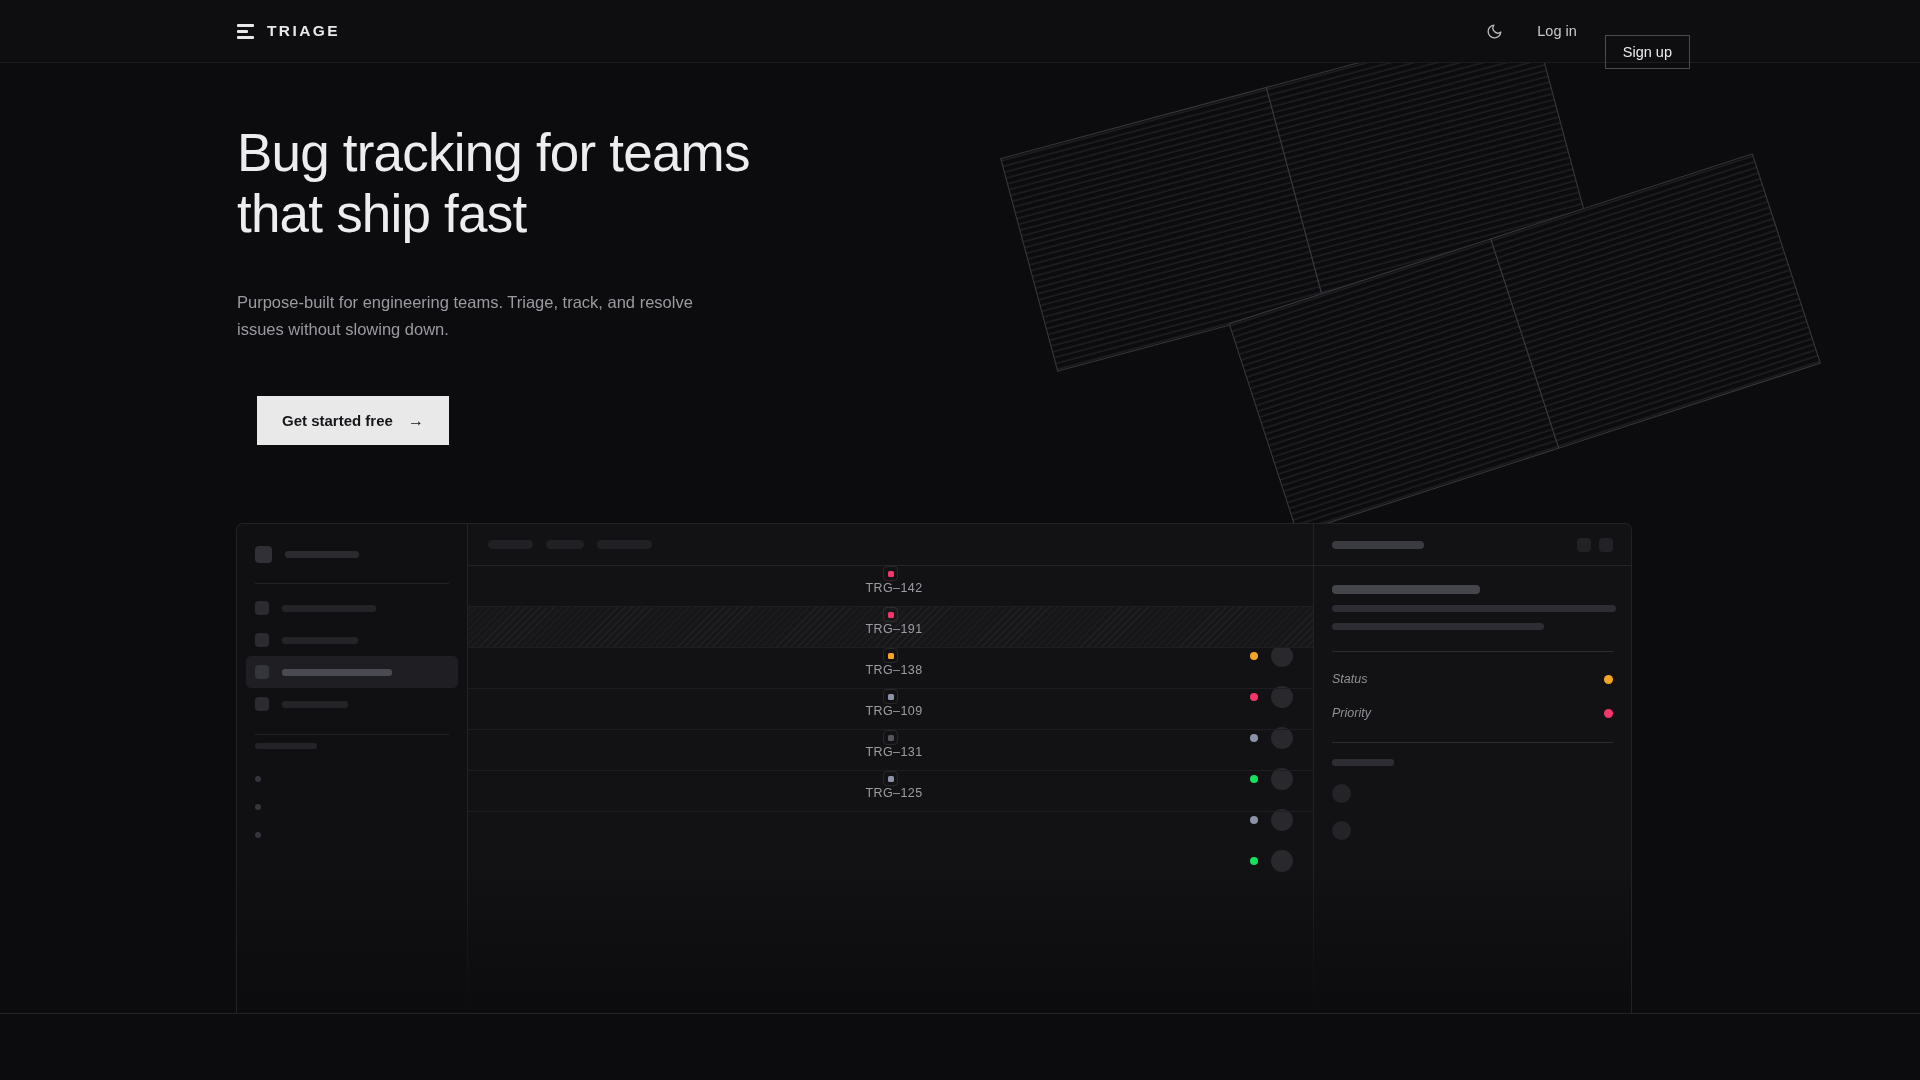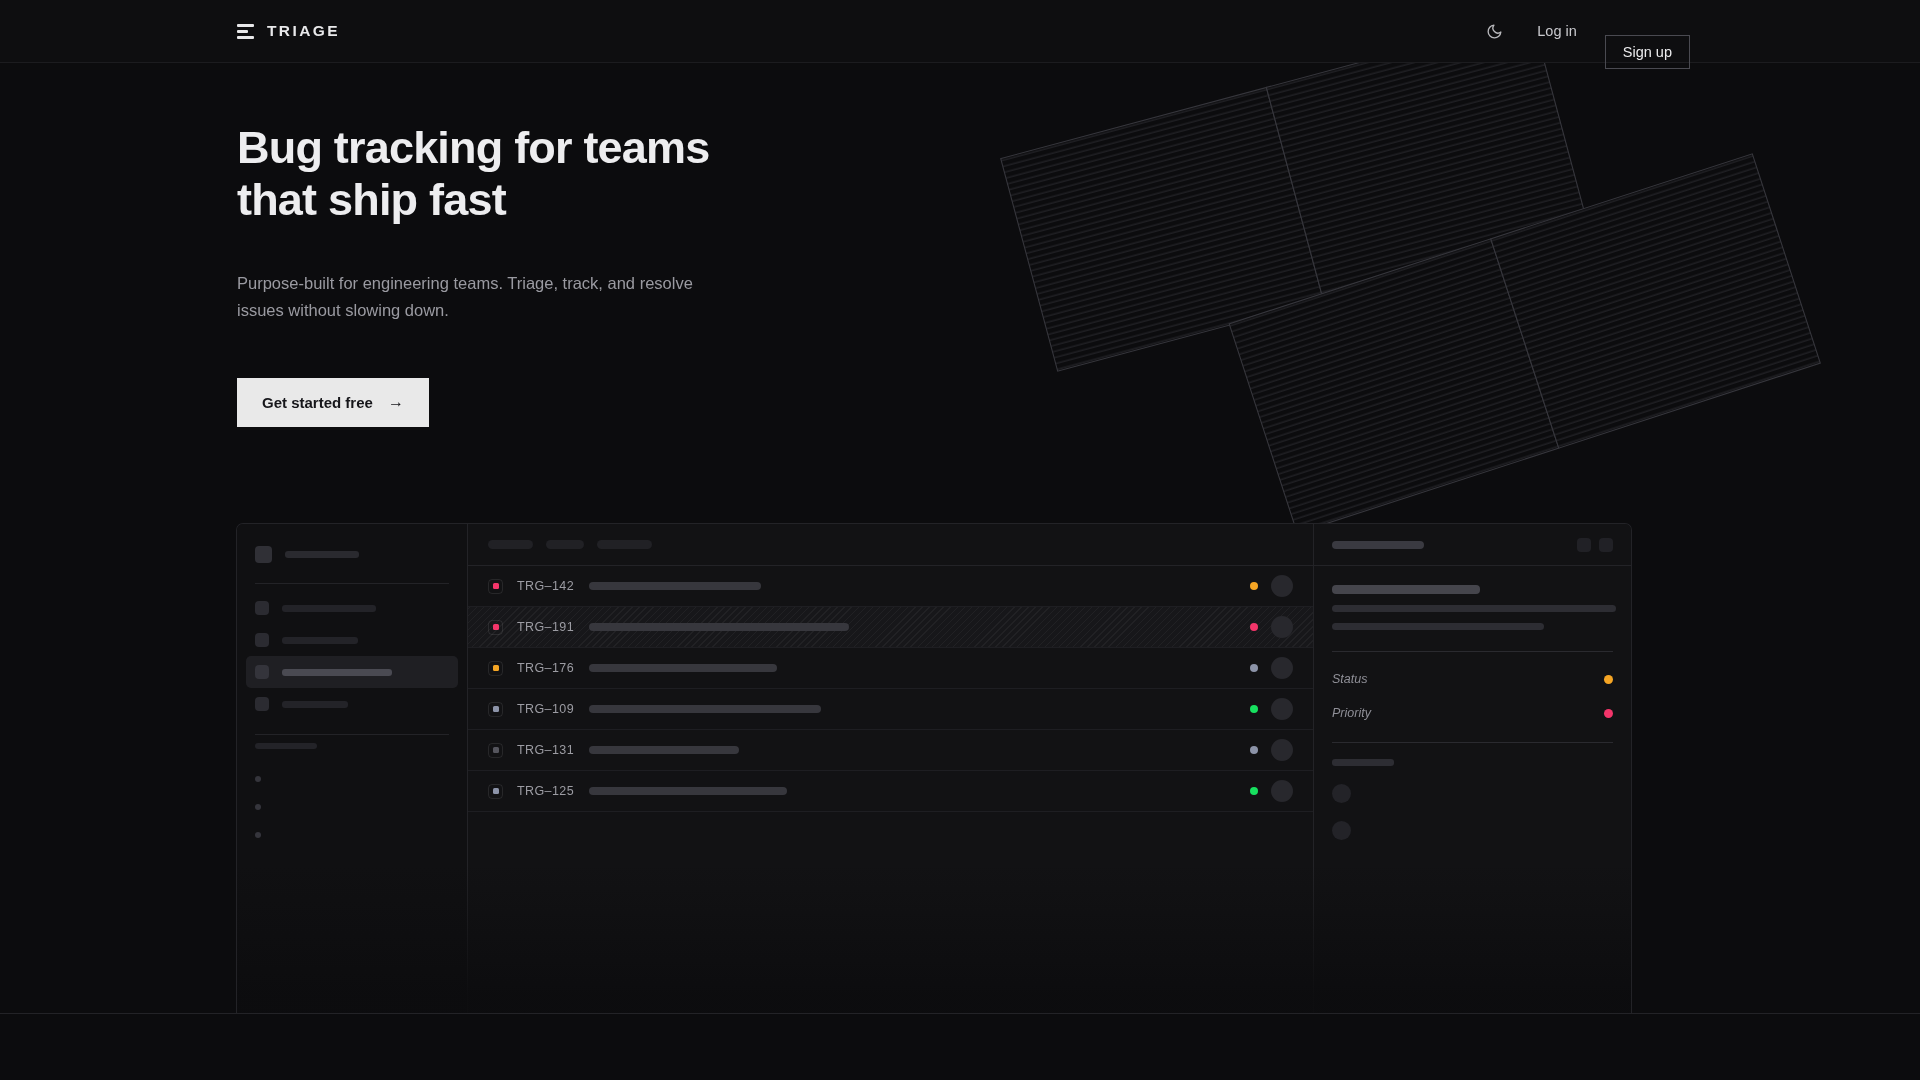--- a/index.html
+++ b/index.html
@@ -50,33 +50,34 @@
     margin-top: 42px;
   }
 
   
   .decor { position: absolute; inset: 0; overflow: hidden; pointer-events: none; z-index: 1; }
   .decor svg { position: absolute; top: 0; left: 0; }
 
   
   .hero { position: absolute; left: 237px; top: 122px; z-index: 10; width: 760px; }
   .hero h1 {
-    font-size: 45px; line-height: 1.16; font-weight: 700; color: #ededef;
+    font-size: 53px; line-height: 1.16; font-weight: 400; color: #ededef;
     letter-spacing: -0.8px;
   }
   .hero p {
     margin-top: 44px; font-size: 16.5px; line-height: 1.62; color: #9a9aa1;
     max-width: 470px;
   }
   .cta {
     margin-top: 54px; display: inline-flex; align-items: center; gap: 15px;
     background: #e9e9e9; color: #16161a;
     font-size: 15px; font-weight: 700;
     padding: 16px 25px; cursor: pointer; border: none;
     font-family: "Liberation Sans", sans-serif;
+    margin-left: 20px;
   }
   .cta .arrow { font-size: 16px; line-height: 1; }
 
   
   .mock {
     position: absolute; left: 236px; top: 523px; width: 1396px; height: 491px;
     border: 1px solid #232327; border-bottom: none;
     border-radius: 7px 7px 0 0;
     background: #121214;
     display: flex; overflow: hidden; z-index: 10;
@@ -115,21 +116,21 @@
   
   .m-list { flex: 1 1 auto; display: flex; flex-direction: column; min-width: 0; }
   .m-list-head {
     height: 42px; border-bottom: 1px solid #232327;
     display: flex; align-items: center; gap: 13px; padding: 0 20px;
   }
   .chip { height: 9px; border-radius: 5px; background: #212125; }
   .rows { display: flex; flex-direction: column; }
   .row {
     height: 41px; display: flex; align-items: center; padding: 0 20px;
-    border-bottom: 1px solid #1e1e22; position: relative; cursor: pointer;
+    border-bottom: 1px solid #1e1e22; position: relative; cursor: pointer; flex-direction: column;
   }
   .row.sel {
     background-color: #17171a;
     background-image: repeating-linear-gradient(
       -45deg, transparent 0 4px, rgba(255,255,255,0.045) 4px 5px);
   }
   .pri-box {
     width: 15px; height: 15px; border-radius: 4px; flex: 0 0 15px;
     display: flex; align-items: center; justify-content: center;
     border: 1px solid rgba(255,255,255,0.09);
@@ -297,21 +298,21 @@
             <span class="row-title" style="width:260px"></span>
             <span class="row-right">
               <span class="st-dot" style="background:#f3356a"></span>
               <span class="av"></span>
             </span>
           </div>
           <div class="row">
             <span class="pri-box">
               <i style="background:#f5a524"></i>
             </span>
-            <span class="row-id">TRG–176</span>
+            <span class="row-id">TRG–138</span>
             <span class="row-title" style="width:188px"></span>
             <span class="row-right">
               <span class="st-dot" style="background:#8c93a8"></span>
               <span class="av"></span>
             </span>
           </div>
           <div class="row">
             <span class="pri-box">
               <i style="background:#8c93a8"></i>
             </span>

